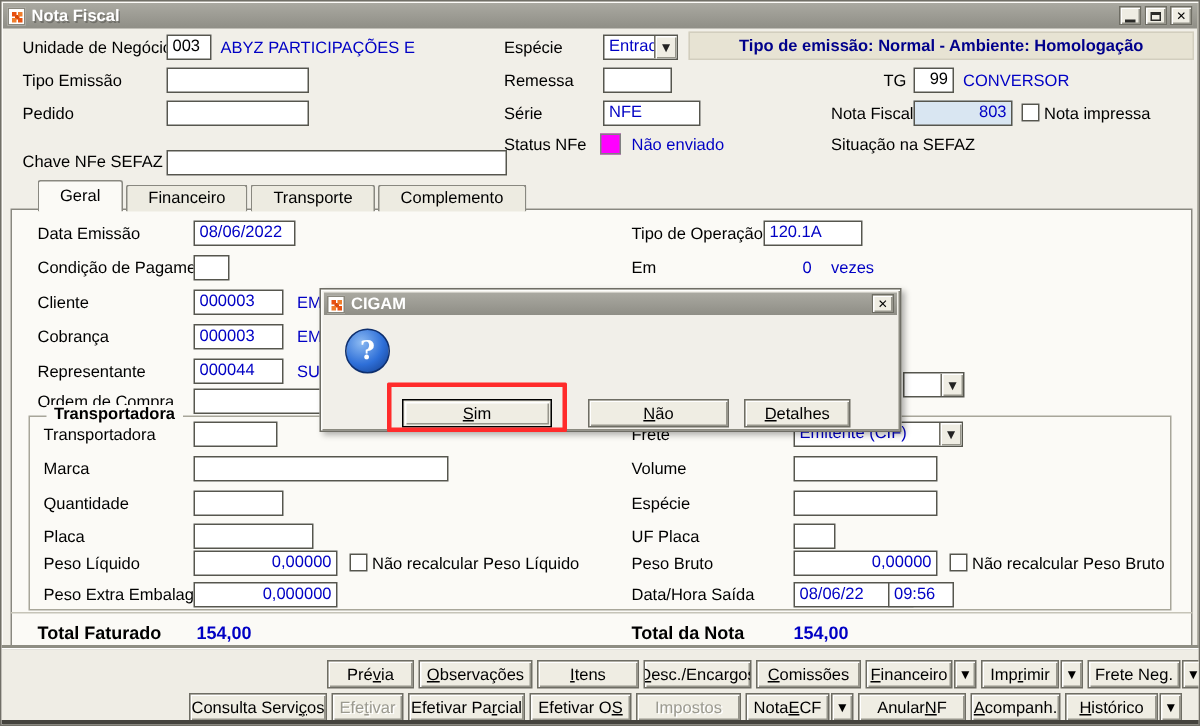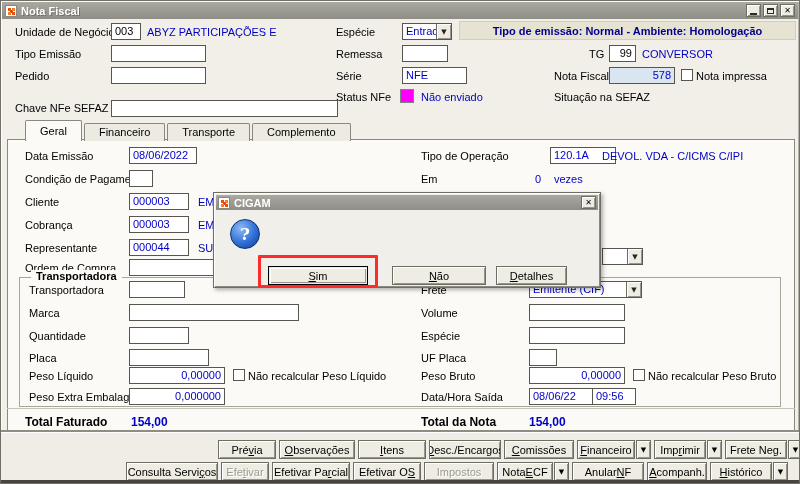--- a/index.html
+++ b/index.html
@@ -114,21 +114,21 @@
   <div class="fld" style="left:401px;top:44px;width:46px"></div>
   <div class="lbl" style="left:588px;top:47px">TG</div>
   <div class="fld right" style="left:608px;top:44px;width:27px">99</div>
   <div class="lbl blue" style="left:641px;top:47px">CONVERSOR</div>
 
   <div class="lbl" style="left:14px;top:69px">Pedido</div>
   <div class="fld" style="left:110px;top:66px;width:95px"></div>
   <div class="lbl" style="left:335px;top:69px">Série</div>
   <div class="fld blue" style="left:401px;top:66px;width:65px">NFE</div>
   <div class="lbl" style="left:553px;top:69px">Nota Fiscal</div>
-  <div class="fld right nfbg blue" style="left:608px;top:66px;width:66px">578</div>
+  <div class="fld right nfbg blue" style="left:608px;top:66px;width:66px">803</div>
   <div class="chk" style="left:680px;top:68px"></div>
   <div class="lbl" style="left:695px;top:69px">Nota impressa</div>
 
   <div class="lbl" style="left:335px;top:90px">Status NFe</div>
   <div class="statussq" style="left:399px;top:88px"></div>
   <div class="lbl blue" style="left:420px;top:90px">Não enviado</div>
   <div class="lbl" style="left:553px;top:90px">Situação na SEFAZ</div>
 
   <div class="lbl" style="left:14px;top:101px">Chave NFe SEFAZ</div>
   <div class="fld" style="left:110px;top:99px;width:227px"></div>
@@ -137,22 +137,21 @@
   <div class="tabbar">
       <div class="tab active">Geral</div>
       <div class="tab">Financeiro</div>
       <div class="tab">Transporte</div>
       <div class="tab">Complemento</div>
     </div>
 
   <div class="lbl" style="left:24px;top:149px">Data Emissão</div>
   <div class="fld blue" style="left:128px;top:146px;width:68px">08/06/2022</div>
   <div class="lbl" style="left:420px;top:149px">Tipo de Operação</div>
-  <div class="fld blue" style="left:549px;top:146px;width:66px">120.1A</div>
-  <div class="lbl blue" style="left:601px;top:149px">DEVOL. VDA - C/ICMS C/IPI</div>
+  <div class="fld blue" style="left:508px;top:146px;width:66px">120.1A</div>
 
   <div class="lbl" style="left:24px;top:172px">Condição de Pagamento</div>
   <div class="fld" style="left:128px;top:169px;width:24px"></div>
   <div class="lbl" style="left:420px;top:172px">Em</div>
   <div class="lbl blue" style="left:534px;top:172px">0</div>
   <div class="lbl blue" style="left:553px;top:172px">vezes</div>
 
   <div class="lbl" style="left:24px;top:195px">Cliente</div>
   <div class="fld blue" style="left:128px;top:192px;width:60px">000003</div>
   <div class="lbl blue" style="left:197px;top:195px">EM</div>

